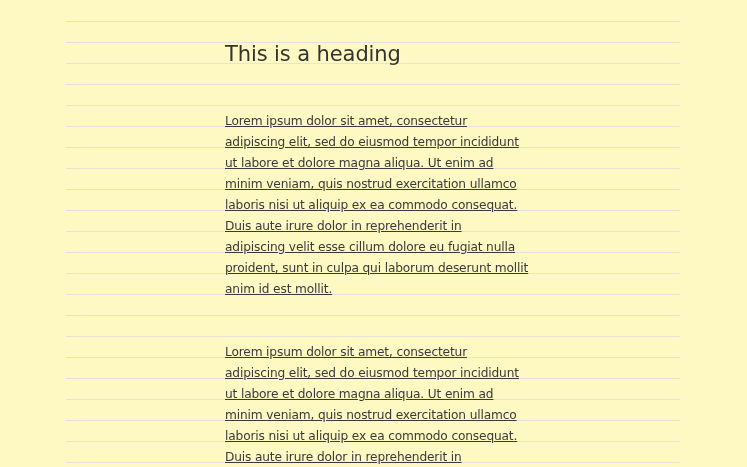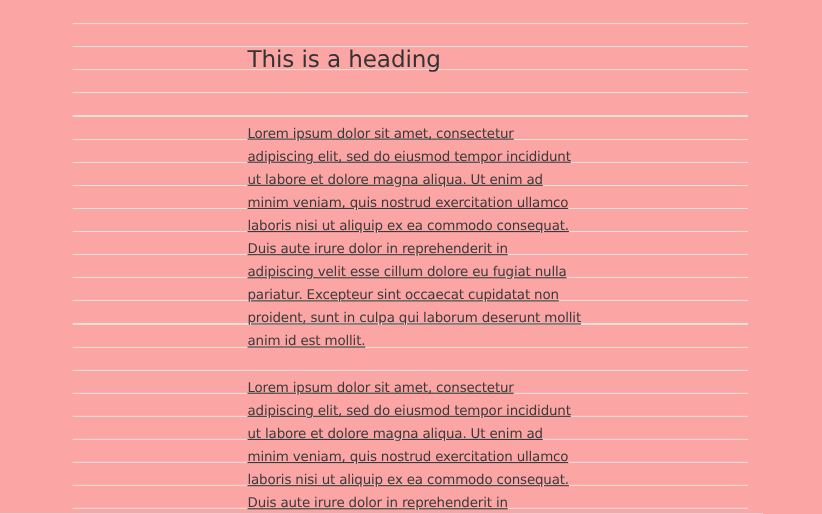--- a/index.html
+++ b/index.html
@@ -7,21 +7,21 @@
       padding: 0;
       background: #ffffff;
       width: 747px;
       height: 467px;
       overflow: hidden;
     }
     .page {
       position: relative;
       width: 747px;
       height: 467px;
-      background: #fca5a5;
+      background: #fef9c3;
     }
     .rules {
       position: absolute;
       left: 66px;
       top: 0;
       width: 614px;
       height: 467px;
       background-image: repeating-linear-gradient(
         to bottom,
         transparent 0px,
@@ -79,21 +79,20 @@
     <h1 class="heading">This is a heading</h1>
 
     <p class="para p1">
       <span class="ln">Lorem ipsum dolor sit amet, consectetur</span>
       <span class="ln">adipiscing elit, sed do eiusmod tempor incididunt</span>
       <span class="ln">ut labore et dolore magna aliqua. Ut enim ad</span>
       <span class="ln">minim veniam, quis nostrud exercitation ullamco</span>
       <span class="ln">laboris nisi ut aliquip ex ea commodo consequat.</span>
       <span class="ln">Duis aute irure dolor in reprehenderit in</span>
       <span class="ln">adipiscing velit esse cillum dolore eu fugiat nulla</span>
-      <span class="ln">pariatur. Excepteur sint occaecat cupidatat non</span>
       <span class="ln">proident, sunt in culpa qui laborum deserunt mollit</span>
       <span class="ln">anim id est mollit.</span>
     </p>
 
     <p class="para p2">
       <span class="ln">Lorem ipsum dolor sit amet, consectetur</span>
       <span class="ln">adipiscing elit, sed do eiusmod tempor incididunt</span>
       <span class="ln">ut labore et dolore magna aliqua. Ut enim ad</span>
       <span class="ln">minim veniam, quis nostrud exercitation ullamco</span>
       <span class="ln">laboris nisi ut aliquip ex ea commodo consequat.</span>

